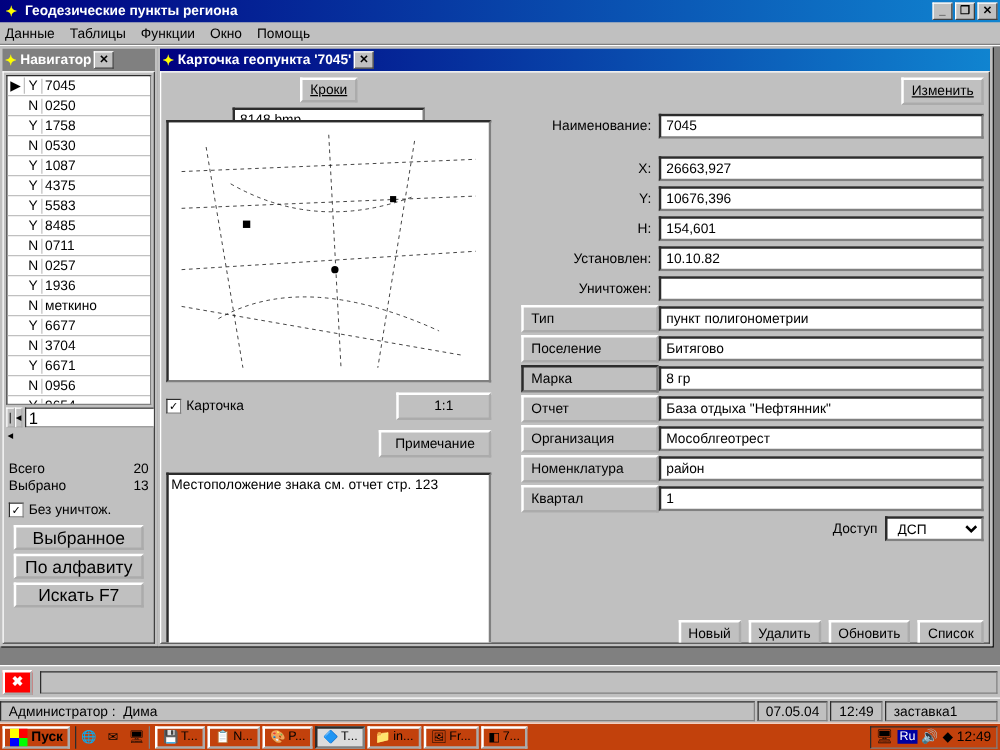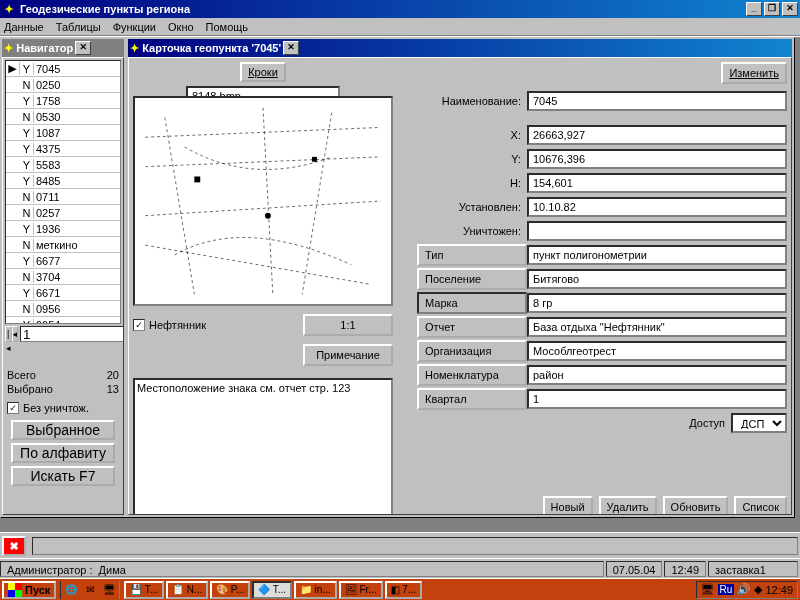--- a/index.html
+++ b/index.html
@@ -252,23 +252,23 @@
               <circle cx="135" cy="120" r="3"></circle>
                 <rect x="60" y="80" width="6" height="6"></rect>
                 <rect x="180" y="60" width="5" height="5"></rect>
             </g>
           </svg>
         </div>
 
         <div style="grid-column:1; grid-row:3; display:flex; align-items:center; gap:8px;">
           <div class="chk" style="margin:0; flex:1;">
             <span class="box">✓</span>
-            <span>Нефтянник</span>
-          </div>
-          <button class="btn" style="width:90px">1:1</button>
+            <span>Карточка</span>
+          </div>
+          <button class="btn" style="width:76px">1:1</button>
         </div>
 
         <div style="grid-column:1; grid-row:4; display:flex; justify-content:flex-end;">
           <button class="btn" style="width:90px">Примечание</button>
         </div>
 
         <div class="note-area">Местоположение знака см. отчет стр. 123</div>
 
         <div class="rt-form">
           <div style="display:flex; justify-content:flex-end; margin-bottom:4px;">
@@ -322,21 +322,21 @@
           <div class="frow">
               <button class="btn fl">Номенклатура</button>
               <input class="input fv" value="район" style="">
             </div>
           <div class="frow">
               <button class="btn fl">Квартал</button>
               <input class="input fv" value="1" style="">
             </div>
           <div class="frow" style="justify-content:flex-end; gap:6px;">
             <span>Доступ</span>
-            <select class="input" style="width:56px"><option>ДСП</option></select>
+            <select class="input" style="width:79px"><option>ДСП</option></select>
           </div>
           <div style="flex:1"></div>
           <div class="frow" style="justify-content:flex-end; gap:6px;">
             <button class="btn">Новый</button>
             <button class="btn">Удалить</button>
             <button class="btn">Обновить</button>
             <button class="btn">Список</button>
           </div>
         </div>
 

